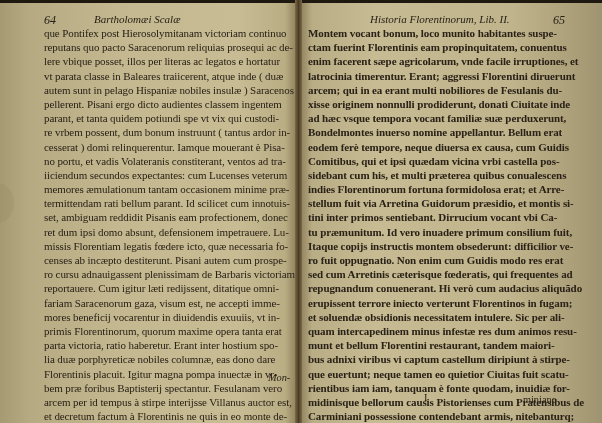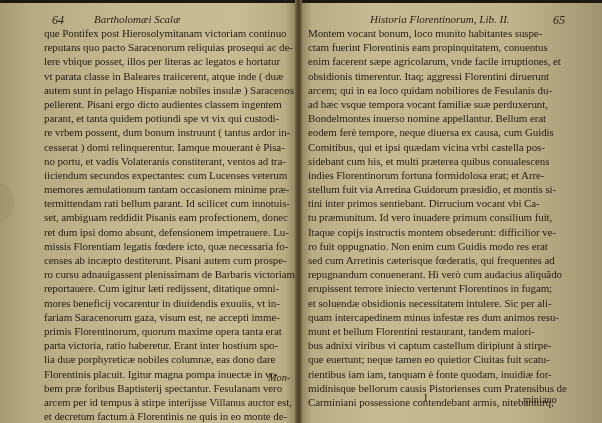--- a/index.html
+++ b/index.html
@@ -28,32 +28,32 @@
     background: linear-gradient(90deg, #7b6c4a, #4a3b24 50%, #7a6b48);
   }
   .topshadow { position: absolute; left: 0; right: 0; top: 0; height: 5px; background: #1e1810; }
   .header {
     position: absolute; top: 10px; height: 14px;
     font-size: 11px; font-style: italic; white-space: nowrap;
   }
   .left .header { left: 44px; width: 245px; }
   .right .header { left: 40px; width: 250px; }
   .pno { position: absolute; top: 0; font-style: italic; font-size: 12px; }
-  .left .pno { left: 8px; text-align: center; }
+  .left .pno { left: 0; text-align: center; }
   .right .pno { right: 25px; }
   .runhead { position: absolute; top: 0; }
   .left .runhead { left: 50px; }
   .right .runhead { left: 30px; }
   .body-text {
     position: absolute; top: 23px;
     font-size: 11px; line-height: 14.2px;
     white-space: nowrap; letter-spacing: -0.1px;
   }
   .left .body-text { left: 44px; width: 250px; }
-  .right .body-text { left: 8px; width: 255px; }
+  .right .body-text { left: 8px; width: 255px; font-weight: bold; }
   .line { display: block; height: 14.2px; }
   .footer { position: absolute; font-size: 10.3px; white-space: nowrap; }
   .left .catch { top: 369px; left: 268px; font-style: italic; }
   .right .sig { top: 389px; left: 124px; }
   .right .catch { top: 391px; left: 223px; }
   .stain { position: absolute; border-radius: 50%; background: rgba(120,100,60,0.10); }
 </style>
 </head>
 <body>
 
@@ -79,22 +79,22 @@
       <span class="line">no portu, et vadis Volateranis constiterant, ventos ad tra-</span>
       <span class="line">iiciendum secundos expectantes: cum Lucenses veterum</span>
       <span class="line">memores æmulationum tantam occasionem minime præ-</span>
       <span class="line">termittendam rati bellum parant. Id scilicet cum innotuis-</span>
       <span class="line">set, ambiguam reddidit Pisanis eam profectionem, donec</span>
       <span class="line">ret dum ipsi domo absunt, defensionem impetrauere. Lu-</span>
       <span class="line">missis Florentiam legatis fœdere icto, quæ necessaria fo-</span>
       <span class="line">censes ab incæpto destiterunt. Pisani autem cum prospe-</span>
       <span class="line">ro cursu adnauigassent plenissimam de Barbaris victoriam</span>
       <span class="line">reportauere. Cum igitur læti redijssent, ditatique omni-</span>
+      <span class="line">fariam Saracenorum gaza, visum est, ne accepti imme-</span>
       <span class="line">mores beneficij vocarentur in diuidendis exuuiis, vt in-</span>
-      <span class="line">fariam Saracenorum gaza, visum est, ne accepti imme-</span>
       <span class="line">primis Florentinorum, quorum maxime opera tanta erat</span>
       <span class="line">parta victoria, ratio haberetur. Erant inter hostium spo-</span>
       <span class="line">lia duæ porphyreticæ nobiles columnæ, eas dono dare</span>
       <span class="line">Florentinis placuit. Igitur magna pompa inuectæ in vr-</span>
       <span class="line">bem præ foribus Baptisterij spectantur. Fesulanam vero</span>
       <span class="line">arcem per id tempus à stirpe interijsse Villanus auctor est,</span>
       <span class="line">et decretum factum à Florentinis ne quis in eo monte de-</span>
 
     </div>
     <span class="footer catch">Mon-</span>
@@ -102,22 +102,23 @@
 
   <div class="page right">
     <div class="header">
       <span class="runhead">Historia Florentinorum, Lib. II.</span>
       <span class="pno">65</span>
     </div>
     <div class="body-text">
       <span class="line">Montem vocant bonum, loco munito habitantes suspe-</span>
       <span class="line">ctam fuerint Florentinis eam propinquitatem, conuentus</span>
       <span class="line">enim facerent sæpe agricolarum, vnde facile irruptiones, et</span>
-      <span class="line">obsidionis timerentur. Itaq; aggressi Florentini diruerunt</span>
-      <span class="line">arcem; qui in ea loco quidam nobiliores de Fesulanis du-</span>
+      <span class="line">latrocinia timerentur. Erant; aggressi Florentini diruerunt</span>
+      <span class="line">arcem; qui in ea erant multi nobiliores de Fesulanis du-</span>
+      <span class="line">xisse originem nonnulli prodiderunt, donati Ciuitate inde</span>
       <span class="line">ad hæc vsque tempora vocant familiæ suæ perduxerunt,</span>
       <span class="line">Bondelmontes inuerso nomine appellantur. Bellum erat</span>
       <span class="line">eodem ferè tempore, neque diuersa ex causa, cum Guidis</span>
       <span class="line">Comitibus, qui et ipsi quædam vicina vrbi castella pos-</span>
       <span class="line">sidebant cum his, et multi præterea quibus conualescens</span>
       <span class="line">indies Florentinorum fortuna formidolosa erat; et Arre-</span>
       <span class="line">stellum fuit via Arretina Guidorum præsidio, et montis si-</span>
       <span class="line">tini inter primos sentiebant. Dirrucium vocant vbi Ca-</span>
       <span class="line">tu præmunitum. Id vero inuadere primum consilium fuit,</span>
       <span class="line">Itaque copijs instructis montem obsederunt: difficilior ve-</span>

